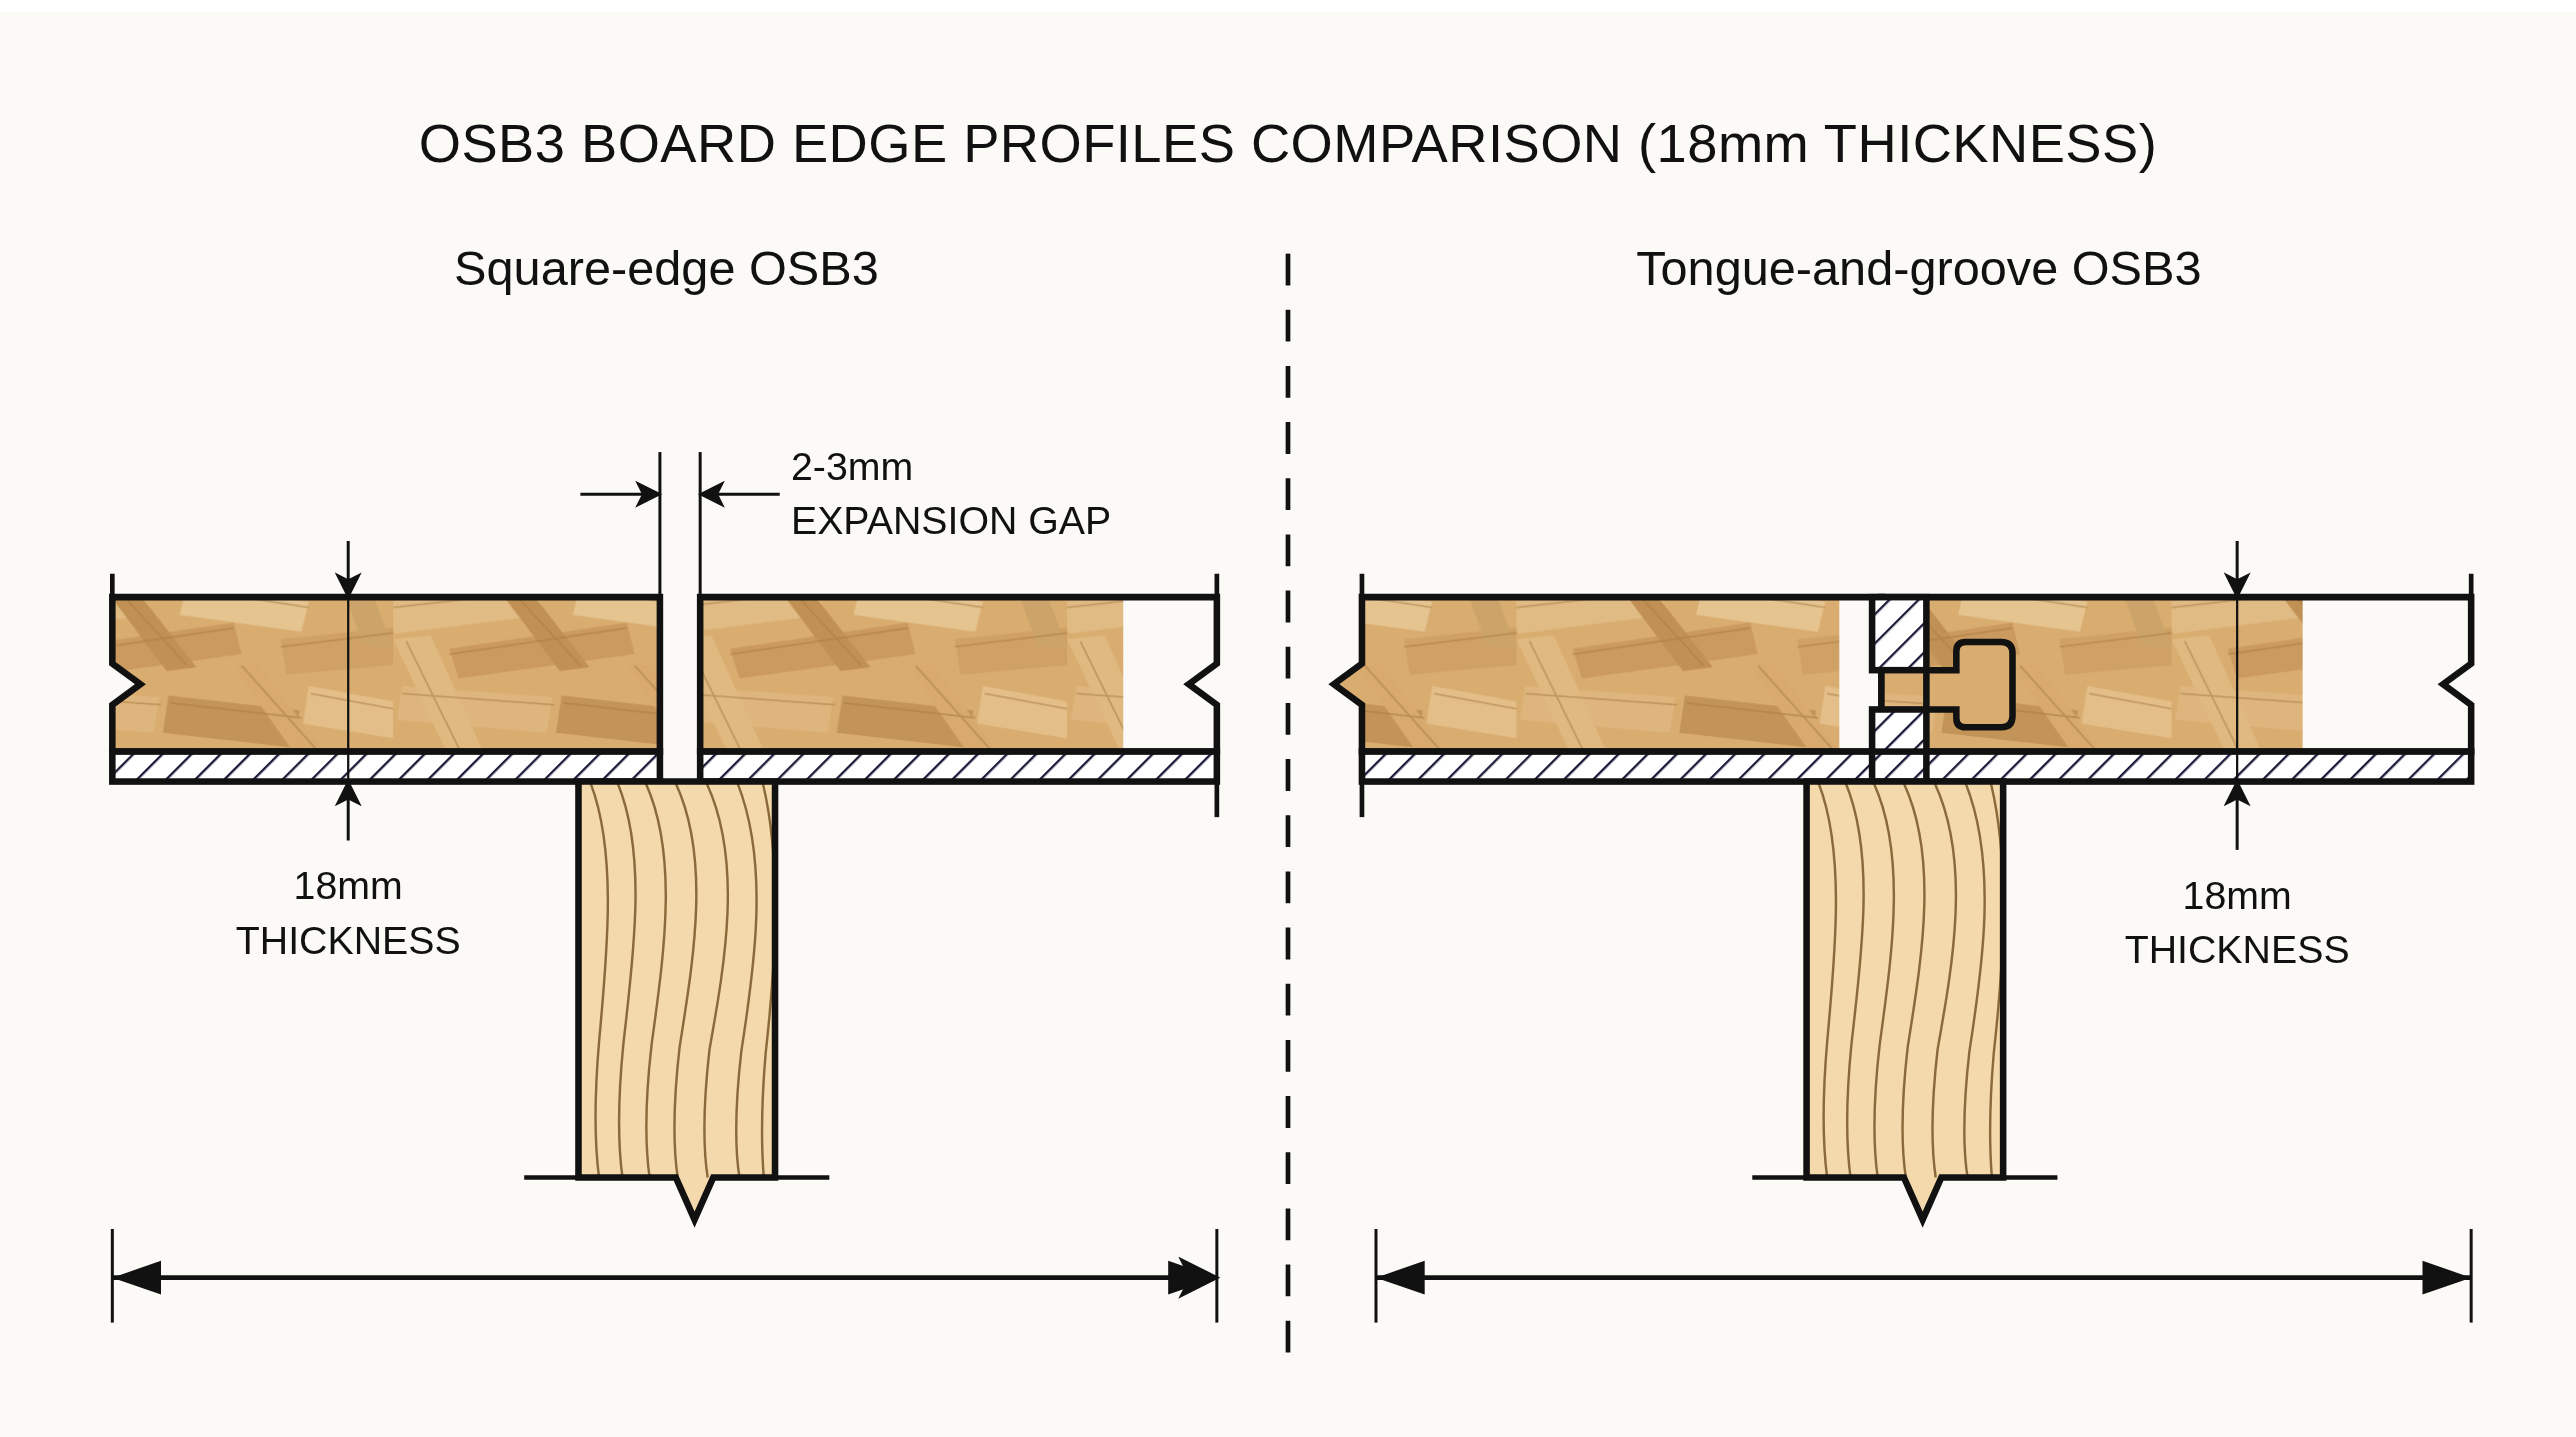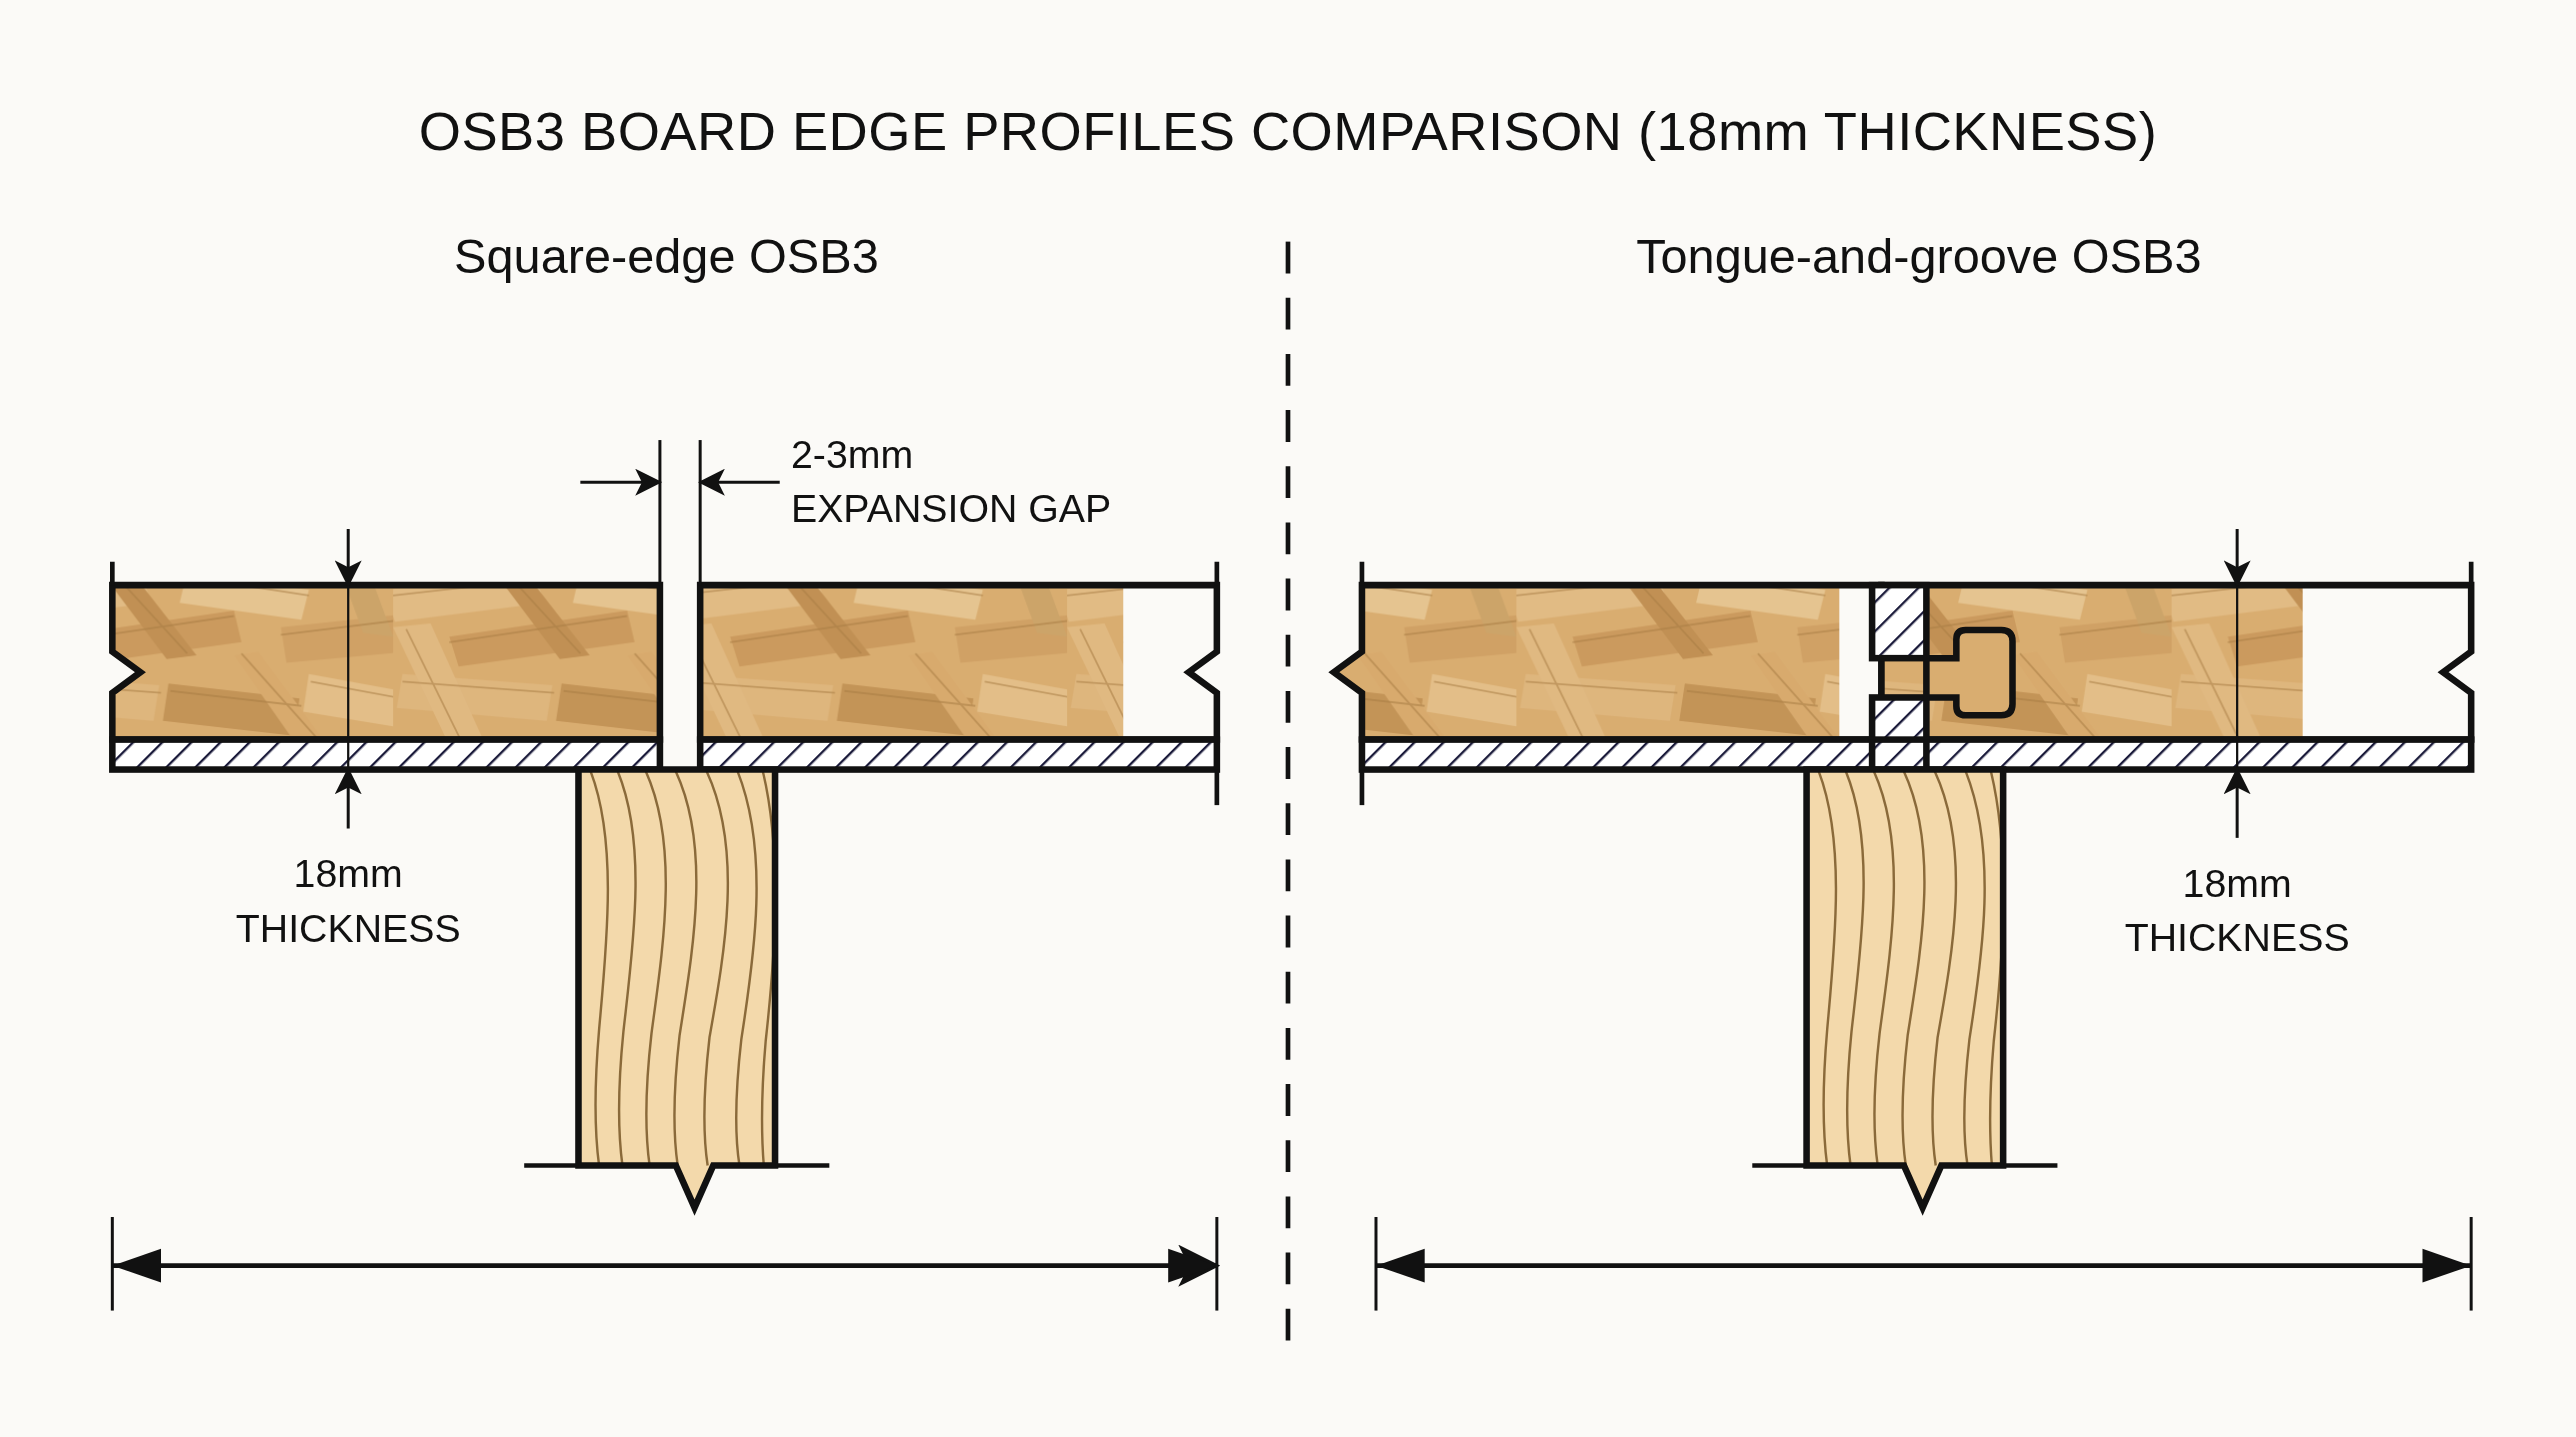--- a/index.html
+++ b/index.html
@@ -12,20 +12,21 @@
     width: 2576px;
     height: 1438px;
     overflow: hidden;
     font-family: "Liberation Sans", sans-serif;
   }
   #sheet {
     position: relative;
     width: 2576px;
     height: 1150px;
     background: #fbfaf7;
+    margin-top: 12px;
   }
   svg#drawing {
     position: absolute;
     top: 0;
     left: 0;
     width: 2576px;
     height: 1438px;
     display: block;
   }
   .txt {

